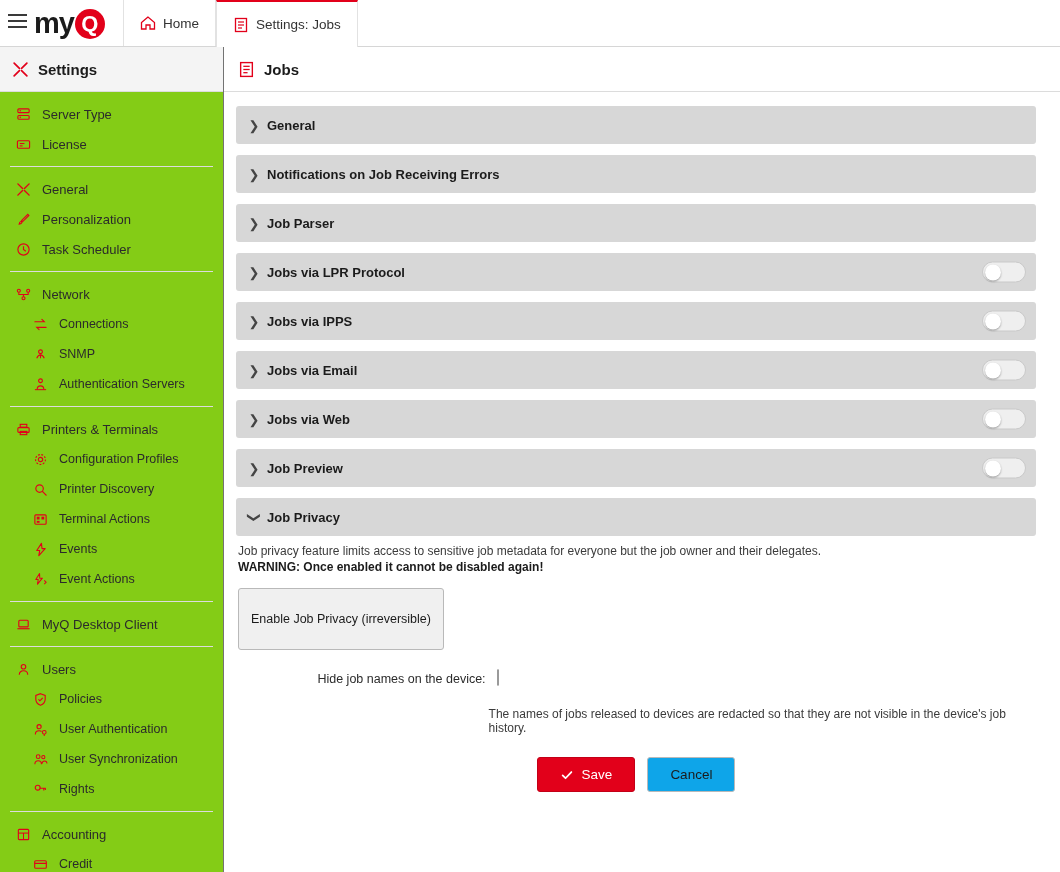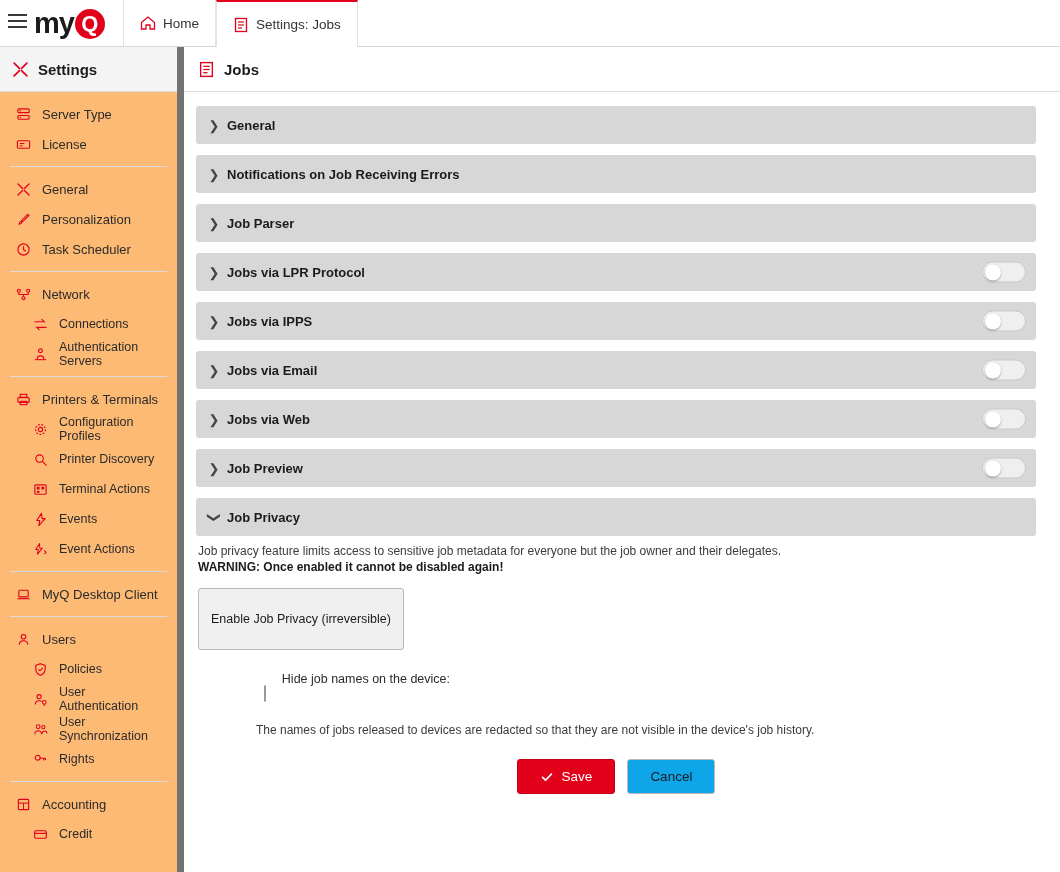--- a/index.html
+++ b/index.html
@@ -90,23 +90,23 @@
   .tab .ic { color: #e2001a; display: flex; }
 
   
   .layout {
     display: flex;
     height: 825px;
   }
 
   
   .sidebar {
-    width: 184px;
-    background: #fdba74;
-    border-right: 7px solid #737373;
+    width: 224px;
+    background: #84cc16;
+    border-right: 1px solid #737373;
     overflow: hidden;
   }
   .sidebar-header {
     height: 45px;
     display: flex;
     align-items: center;
     gap: 9px;
     padding: 0 12px;
     border-bottom: 1px solid #dcdcdc;
     background: #f4f4f4;
@@ -235,21 +235,20 @@
     border: 1px solid #b9b9b9;
     border-radius: 3px;
     color: #1b1b1b;
     cursor: pointer;
   }
   .field-row {
     display: flex;
     align-items: flex-start;
     margin-top: 20px;
     padding-left: 66px;
-    flex-direction: column;
   }
   .field-label {
     font-size: 12.5px;
     color: #2b2b2b;
     padding-top: 2px;
     text-align: right;
     width: 186px;
     margin-right: 11px;
   }
   .chk {
@@ -412,20 +411,29 @@
         <span class="ic">
           <svg width="15" height="15" viewBox="0 0 16 16">
               <path d="M2 5h10l-2.5-2.5M14 11H4l2.5 2.5" fill="none" stroke="#e2001a" stroke-width="1.2" stroke-linecap="round"></path>
             </svg>
         </span>
         <span>Connections</span>
       </div>
       <div class="nav-item sub">
         <span class="ic">
           <svg width="15" height="15" viewBox="0 0 16 16">
+              <circle cx="8" cy="5" r="2" fill="none" stroke="#e2001a" stroke-width="1.2"></circle>
+              <path d="M4 12c1-2.5 2.5-3.6 4-3.6S11 9.5 12 12M8 8.4V12" fill="none" stroke="#e2001a" stroke-width="1.1"></path>
+            </svg>
+        </span>
+        <span>SNMP</span>
+      </div>
+      <div class="nav-item sub">
+        <span class="ic">
+          <svg width="15" height="15" viewBox="0 0 16 16">
               <circle cx="8" cy="4" r="2" fill="none" stroke="#e2001a" stroke-width="1.2"></circle>
               <path d="M4.5 13c0-2.2 1.5-3.5 3.5-3.5s3.5 1.3 3.5 3.5" fill="none" stroke="#e2001a" stroke-width="1.2"></path>
               <line x1="2" y1="13.5" x2="14" y2="13.5" stroke="#e2001a" stroke-width="1.1"></line>
             </svg>
         </span>
         <span>Authentication Servers</span>
       </div>
     </div>
 
     <div class="nav-group">

